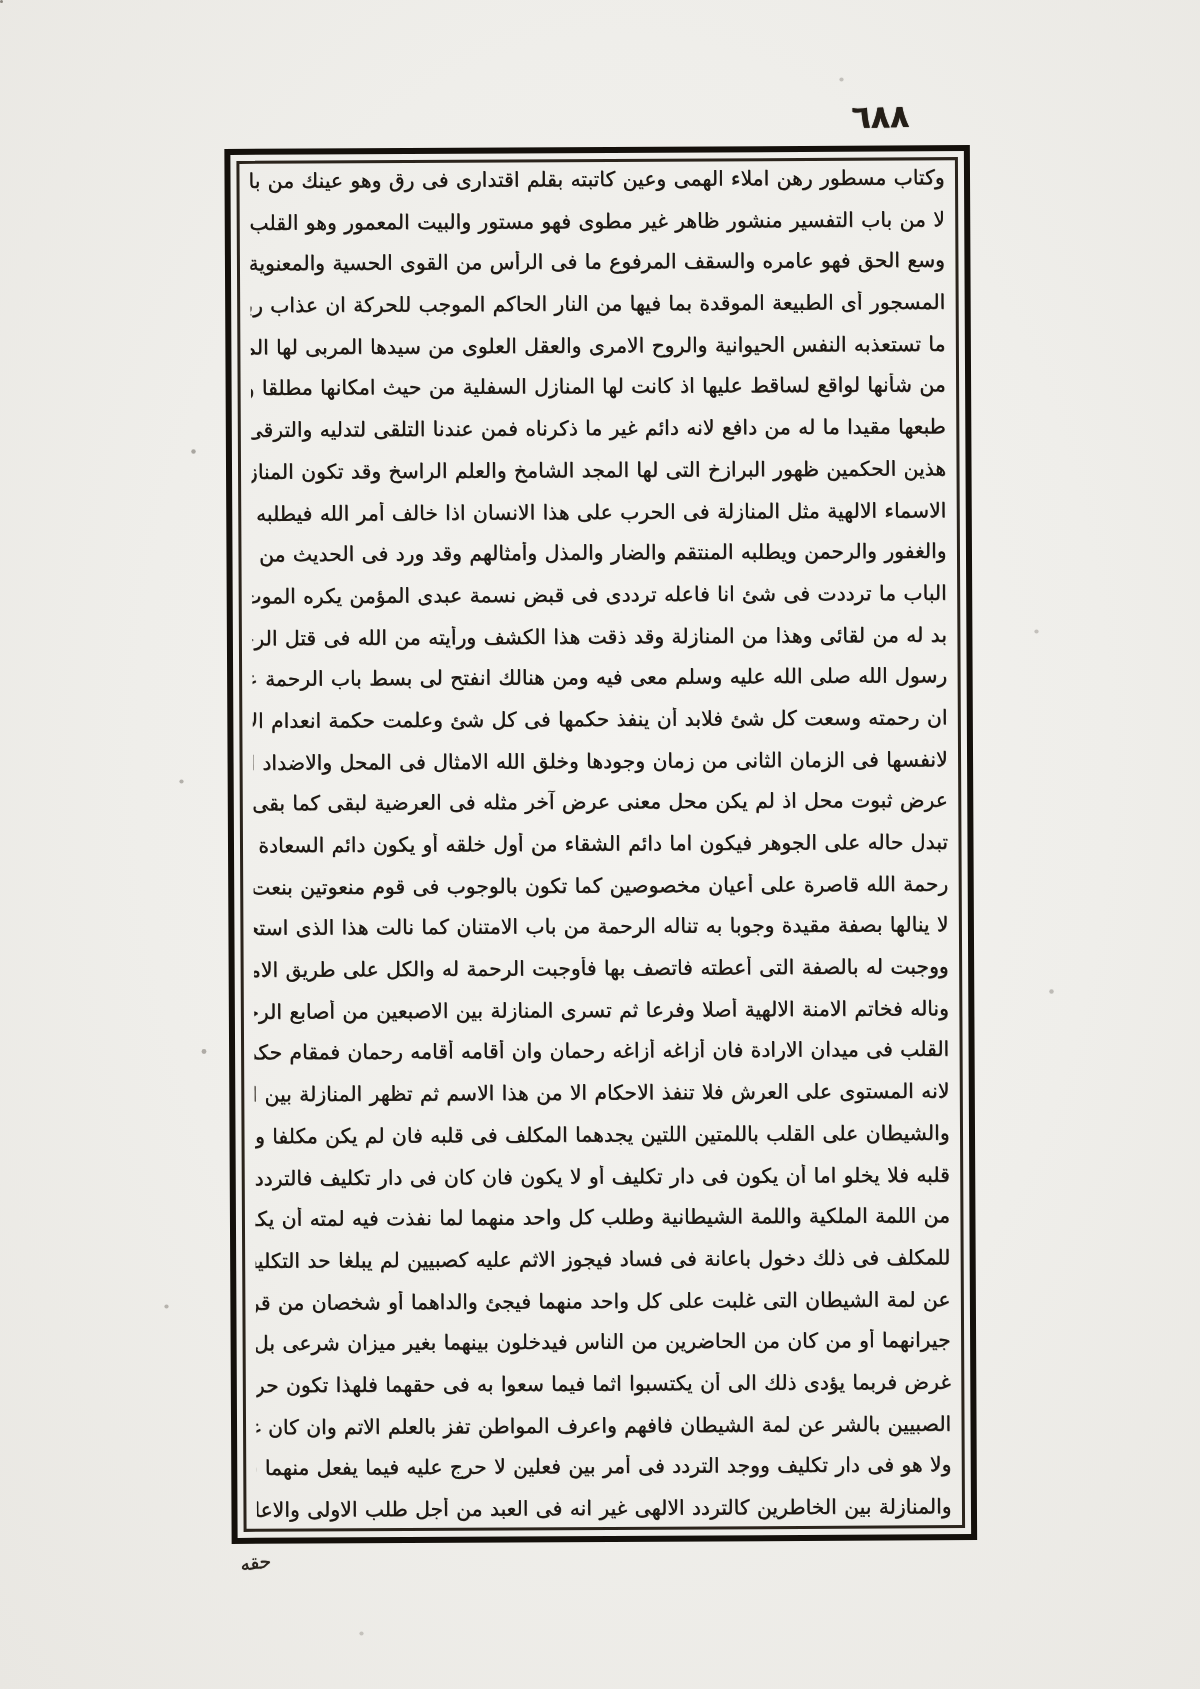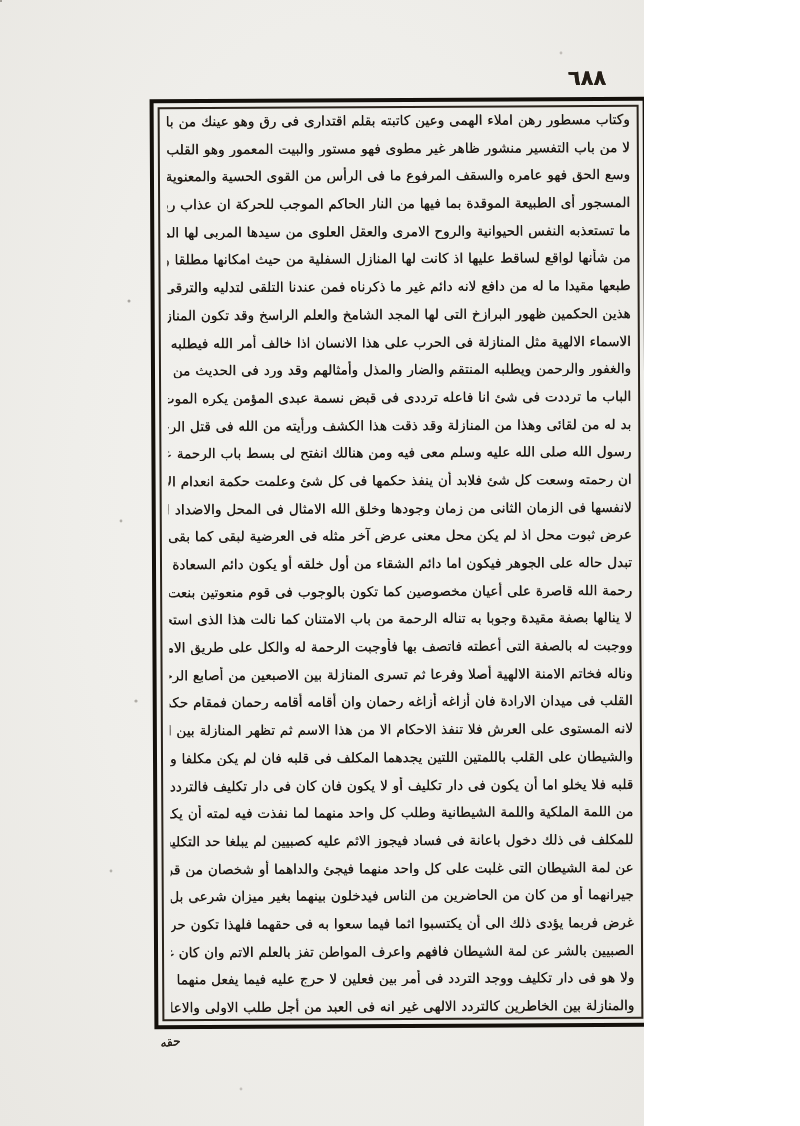--- a/index.html
+++ b/index.html
@@ -2,21 +2,21 @@
 <html lang="ar"><head>
 <meta charset="utf-8">
 <style>
   html,body{margin:0;padding:0;}
   body{
     width:800px;height:1126px;
     font-family:"DejaVu Sans",sans-serif;
     background:#ffffff;
   }
   .scan{
-    position:relative;width:644px;height:1126px;overflow:hidden;
+    position:relative;width:800px;height:1126px;overflow:hidden;
     background:radial-gradient(ellipse at 52% 45%, #f4f3f0 0%, #efeeea 55%, #e9e7e2 100%);
   }
   
   .folio{
     position:absolute;top:66px;left:552px;width:70px;
     text-align:center;
     font-size:21px;font-weight:bold;color:#241e17;
     transform:rotate(-1deg);
     text-shadow:0 0 0.6px #241e17;
   }

